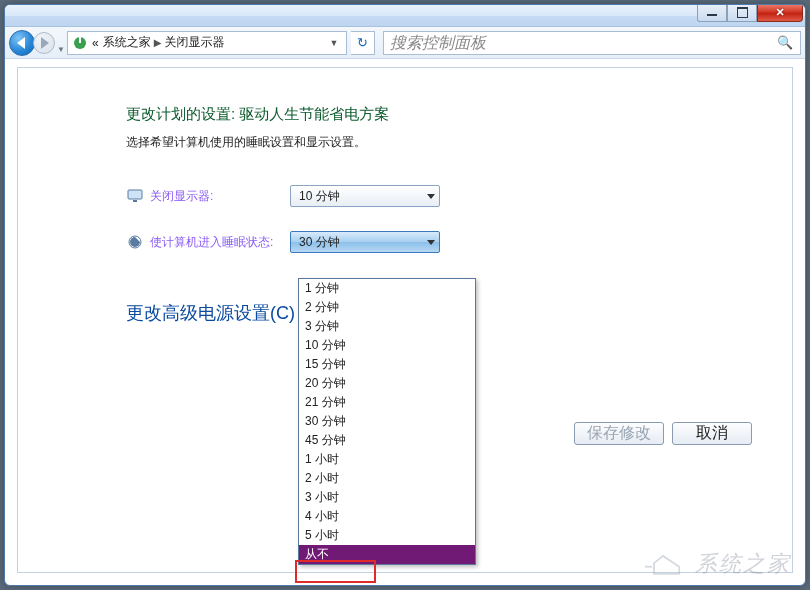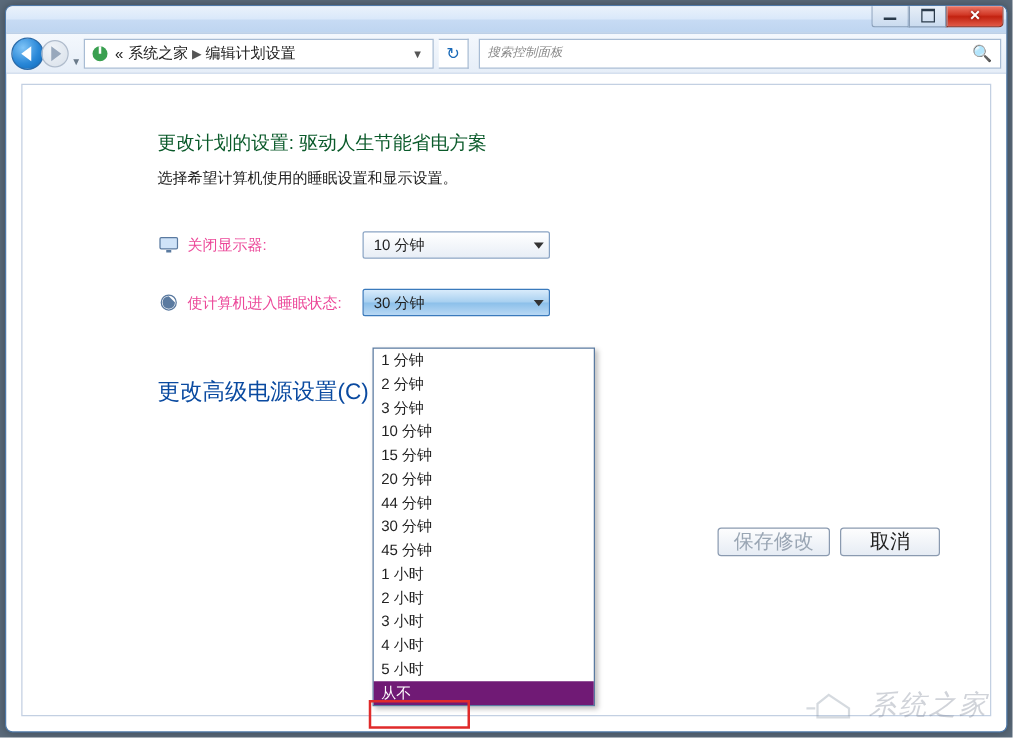--- a/index.html
+++ b/index.html
@@ -93,39 +93,39 @@
   .address .drop { width:16px; text-align:center; color:#555; font-size:9px;}
   .refresh {
     width:24px; height:24px; border:1px solid #a8bcd4; border-left:none; background:#fff;
     display:flex; align-items:center; justify-content:center; color:#1a6ab8; font-size:13px;
   }
   .search {
     flex:1; height:24px; border:1px solid #a8bcd4; background:#fff;
     display:flex; align-items:center; padding:0 6px; margin-left:4px;
   }
   .search input {
-    flex:1; border:none; outline:none; font-size:10px; color:#333; font-style:italic;
+    flex:1; border:none; outline:none; font-size:16px; color:#333; font-style:italic;
     font-family: inherit;
   }
   .search input::placeholder { color:#888; font-style:italic;}
   .search .mag { color:#3a7ac0; font-size:13px;}
 
   
   .content {
     position:absolute; left:12px; right:12px; top:62px; bottom:12px;
     border:1px solid #c3d0e2;
     background:#fff;
     padding: 37px 0 0 108px;
   }
   .heading { font-size:15px; color:#0a5a2a; margin-bottom:10px;}
   .subtext { font-size:12px; color:#222; margin-bottom:34px;}
 
   .row { display:flex; align-items:center; margin-bottom:24px;}
   .row .icon { width:18px; height:18px; margin-right:6px; display:flex; align-items:center; justify-content:center;}
-  .row .label { width:140px; font-size:12px; color:#ec4899;}
+  .row .label { width:140px; font-size:12px; color:#8b5cf6;}
   .combo {
     width:150px; height:22px; border:1px solid #8aa4c4; border-radius:2px;
     background:linear-gradient(to bottom,#fff,#e8eef6);
     display:flex; align-items:center; padding:0 4px 0 8px; font-size:12px; color:#222;
     position:relative;
   }
   .combo.active {
     background:linear-gradient(to bottom,#d8ebfb,#a8d0f0 48%,#8cc0ea 52%,#b8d8f4);
     border-color:#3a7abc;
   }
@@ -205,21 +205,21 @@
       <span class="pwr-icon">
         <svg viewBox="0 0 16 16">
             <circle cx="8" cy="8" r="6" fill="#3aa050"></circle>
             <rect x="7" y="2" width="2" height="6" fill="#fff"></rect>
           </svg>
       </span>
       <div class="breadcrumb">
         <span>«</span>
         <span style="margin-left:4px">系统之家</span>
         <span class="sep">▶</span>
-        <span>编辑计划设置</span>
+        <span>关闭显示器</span>
       </div>
       <span class="drop">▼</span>
     </div>
     <div class="refresh">↻</div>
 
     <div class="search">
       <input type="text" placeholder="搜索控制面板" style="">
       <span class="mag">🔍</span>
     </div>
   </div>
@@ -263,21 +263,21 @@
       <div class="btn">取消</div>
     </div>
 
     <div class="droplist" id="droplist">
         <div class="opt">1 分钟</div>
         <div class="opt">2 分钟</div>
         <div class="opt">3 分钟</div>
         <div class="opt">10 分钟</div>
         <div class="opt">15 分钟</div>
         <div class="opt">20 分钟</div>
-        <div class="opt">44 分钟</div>
+        <div class="opt">21 分钟</div>
         <div class="opt">30 分钟</div>
         <div class="opt">45 分钟</div>
         <div class="opt">1 小时</div>
         <div class="opt">2 小时</div>
         <div class="opt">3 小时</div>
         <div class="opt">4 小时</div>
         <div class="opt">5 小时</div>
         <div class="opt hl">从不</div>
       </div>
 

